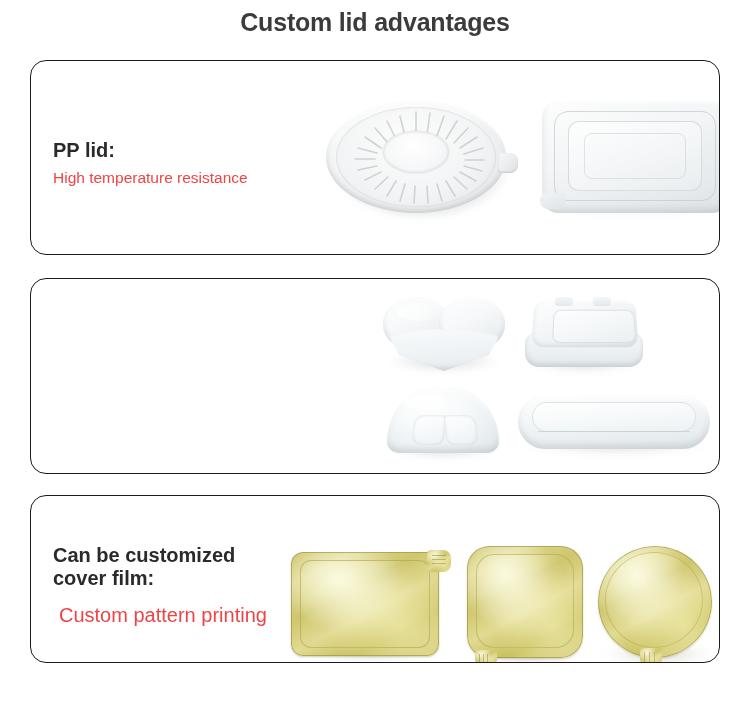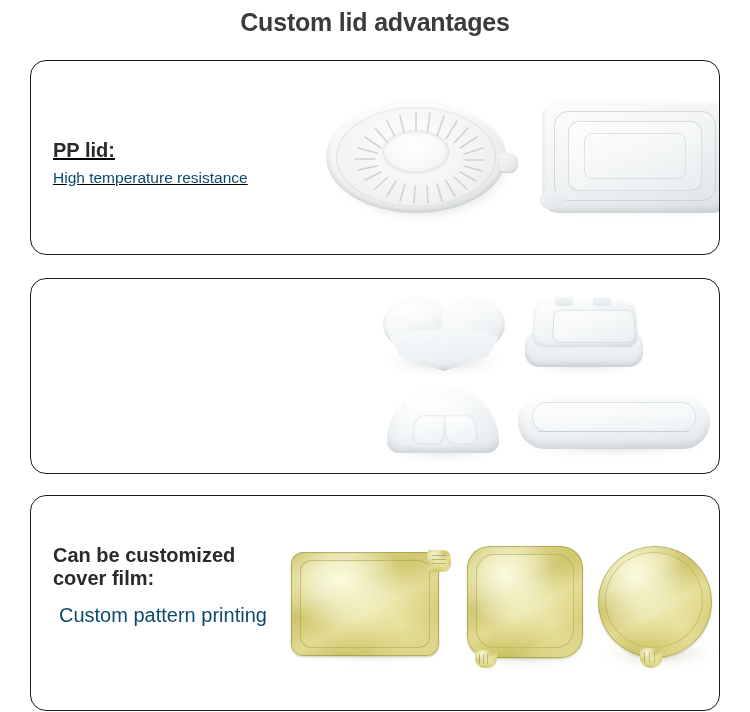--- a/index.html
+++ b/index.html
@@ -37,43 +37,43 @@
     position: absolute;
     left: 30px;
     width: 690px;
     border: 1.4px solid #1b1b1b;
     border-radius: 16px;
     background: #ffffff;
     overflow: hidden;
   }
   #card-pp  { top: 60px;  height: 195px; }
   #card-pe  { top: 278px; height: 196px; }
-  #card-gold{ top: 495px; height: 216px; }
+  #card-gold{ top: 495px; height: 168px; }
 
   .card-text {
     position: absolute;
     left: 22px;
     z-index: 4;
   }
   .card-head {
     font-size: 20px;
     font-weight: bold;
     color: #2a2a2a;
     line-height: 1.14;
     white-space: pre-line;
   }
   .card-sub {
     font-size: 15.5px;
     font-weight: normal;
-    color: #0c4a6e;
+    color: #ef4444;
     line-height: 1.62;
     margin-top: 3px;
     white-space: pre-line;
   }
-  #txt-pp   { top: 78px; text-decoration: underline; }
+  #txt-pp   { top: 78px; }
   #txt-pe   { top: 55px; }
   #txt-gold { top: 48px; }
   #txt-gold .card-sub { margin-top: 9px; margin-left: 6px; font-size: 20px; }
 
   .art { position: absolute; }
 
   
   #pp-round {
     left: 295px; top: 34px; width: 190px; height: 124px;
   }

